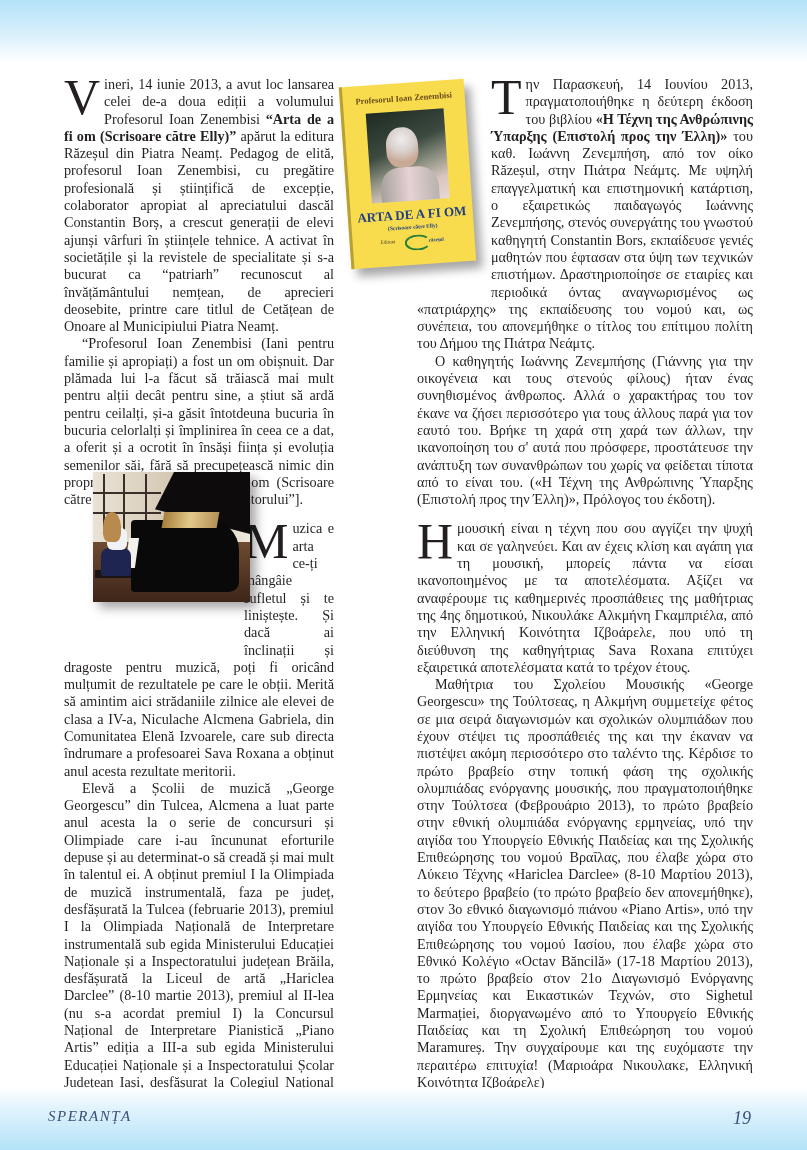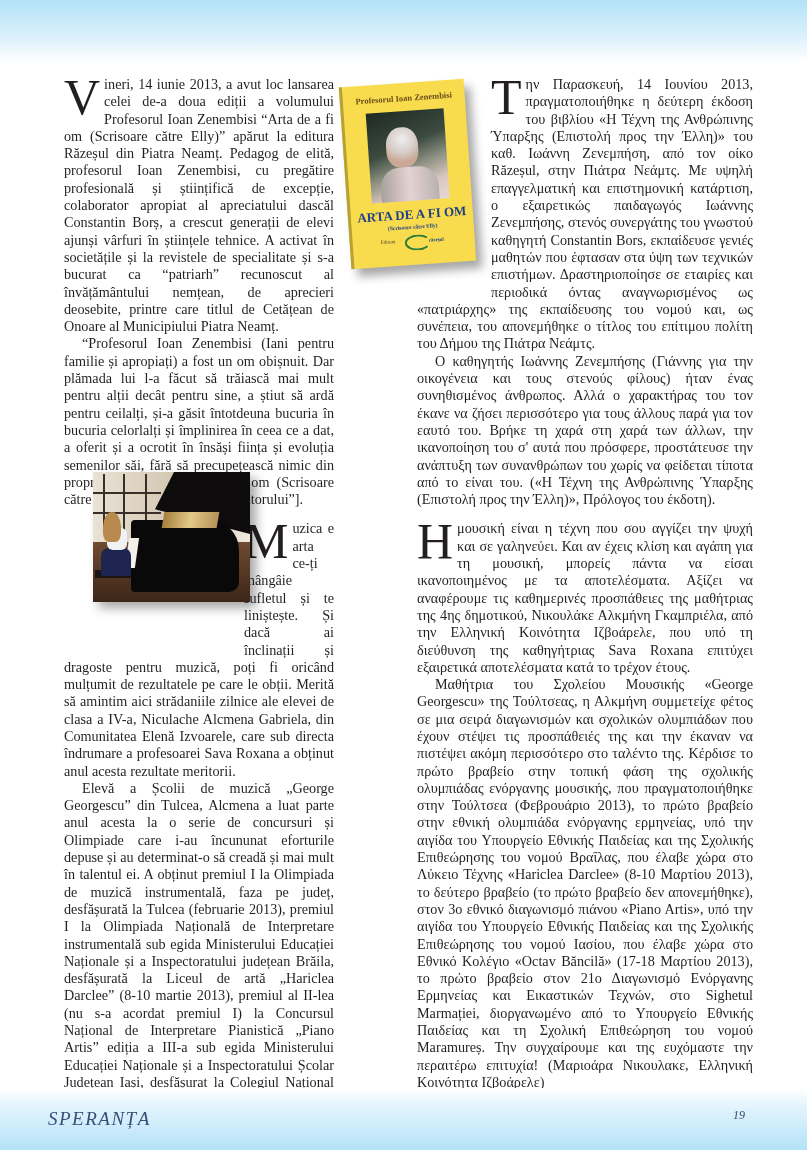--- a/index.html
+++ b/index.html
@@ -12,39 +12,39 @@
   .top-band {
     position:absolute; left:0; top:0; width:807px; height:62px;
     background:linear-gradient(to bottom, #b3e2f8 0%, #dcf1fc 60%, #ffffff 100%);
   }
   .bottom-band {
     position:absolute; left:0; top:1088px; width:807px; height:62px;
     background:linear-gradient(to bottom, #ffffff 0%, #e3f4fd 30%, #b3e2f8 100%);
   }
   .footer-title {
     position:absolute; left:48px; top:1108px;
-    font-style:italic; font-size:19px; letter-spacing:1.5px; color:#3a4f78;
+    font-style:italic; font-size:15px; letter-spacing:1.5px; color:#3a4f78;
   }
   .footer-page {
     position:absolute; left:733px; top:1108px;
-    font-style:italic; font-size:12px; color:#3a4f78;
+    font-style:italic; font-size:18px; color:#3a4f78;
   }
   .col {
     position:absolute; font-size:14.2px; line-height:17.3px;
     text-align:justify; hyphens:none;
   }
   .col p { margin:0; }
   .col-left { left:64px; top:76px; width:270px; }
   .col-right { left:417px; top:76px; width:336px; }
   .indent { text-indent:18px; }
   .dropcap {
     float:left; font-size:50px; line-height:38px; padding-right:4px; margin-top:2px;
     color:#231f20;
   }
-  .bold { font-weight:normal; }
+  .bold { font-weight:bold; }
   .ital { }
 
   
   .book {
     position:absolute; left:345px; top:83px; width:122px; height:182px;
     background:#f8dc4d; transform:rotate(-4deg);
     box-shadow:6px 8px 10px rgba(0,0,0,0.35);
     border-left:3px solid #b7a035;
   }
   .book .author { position:absolute; top:10px; width:100%; text-align:center; font-size:8.5px; font-weight:bold; color:#6b4d1a; }

